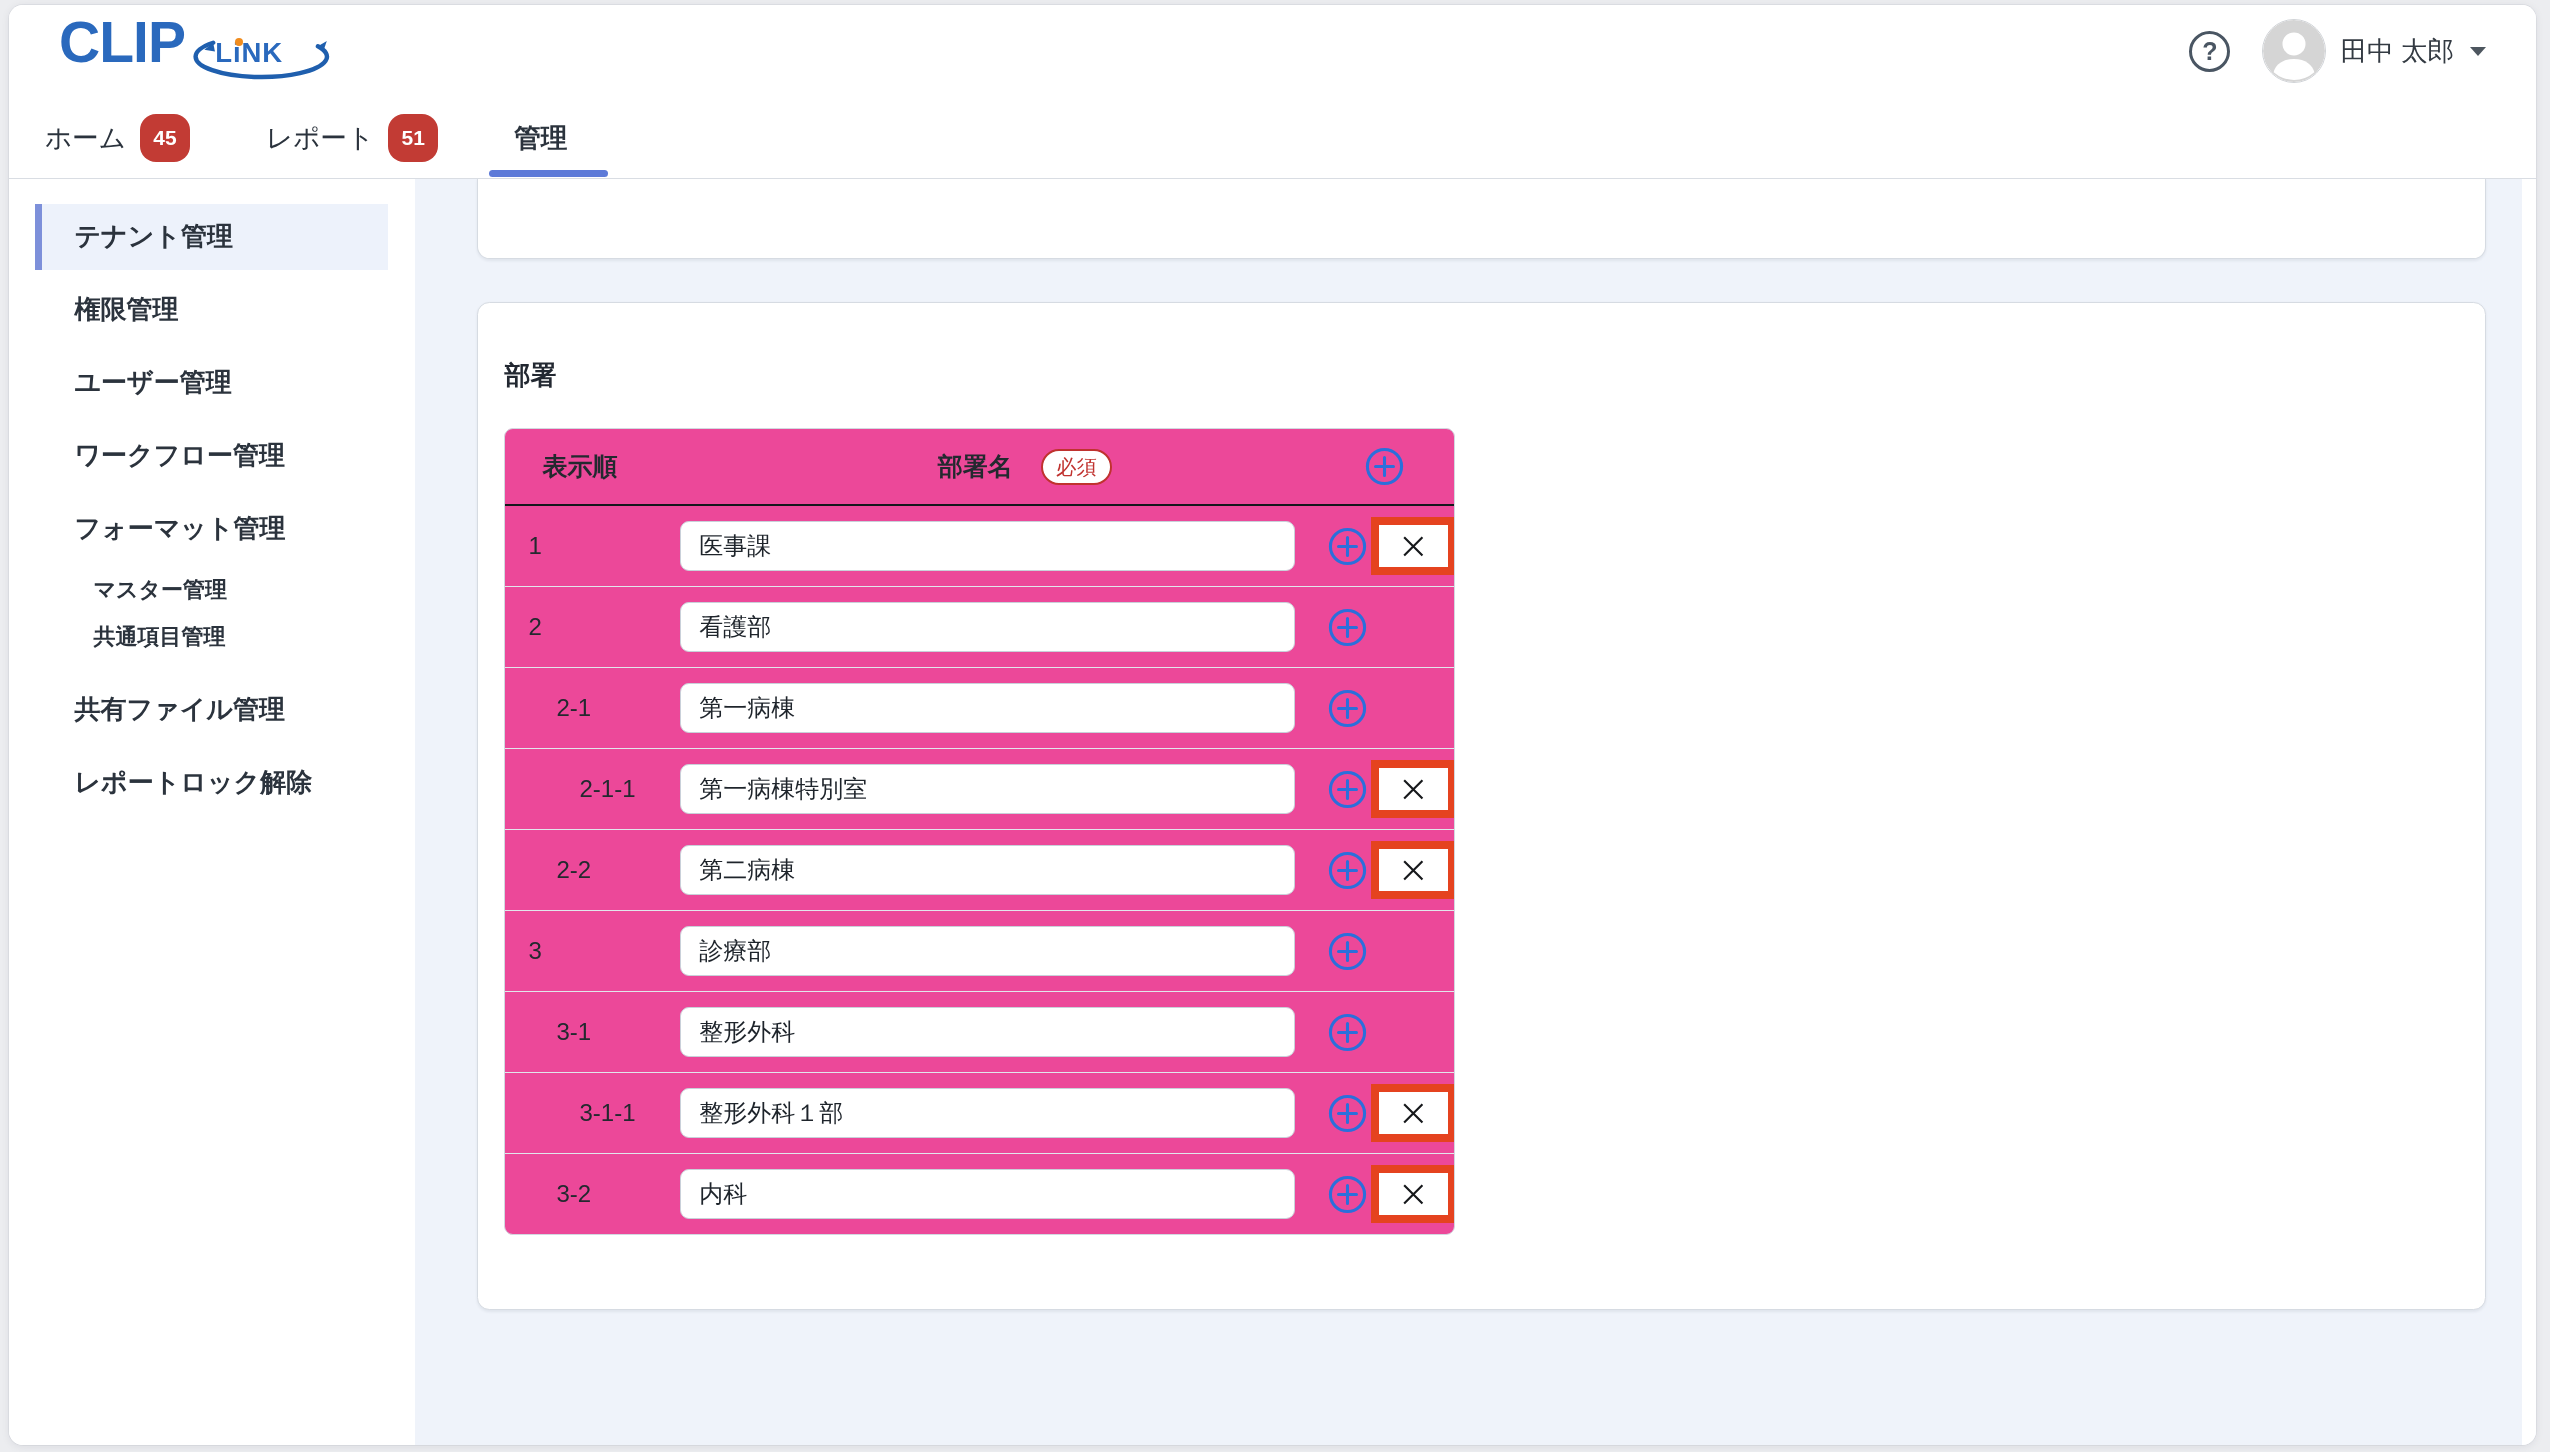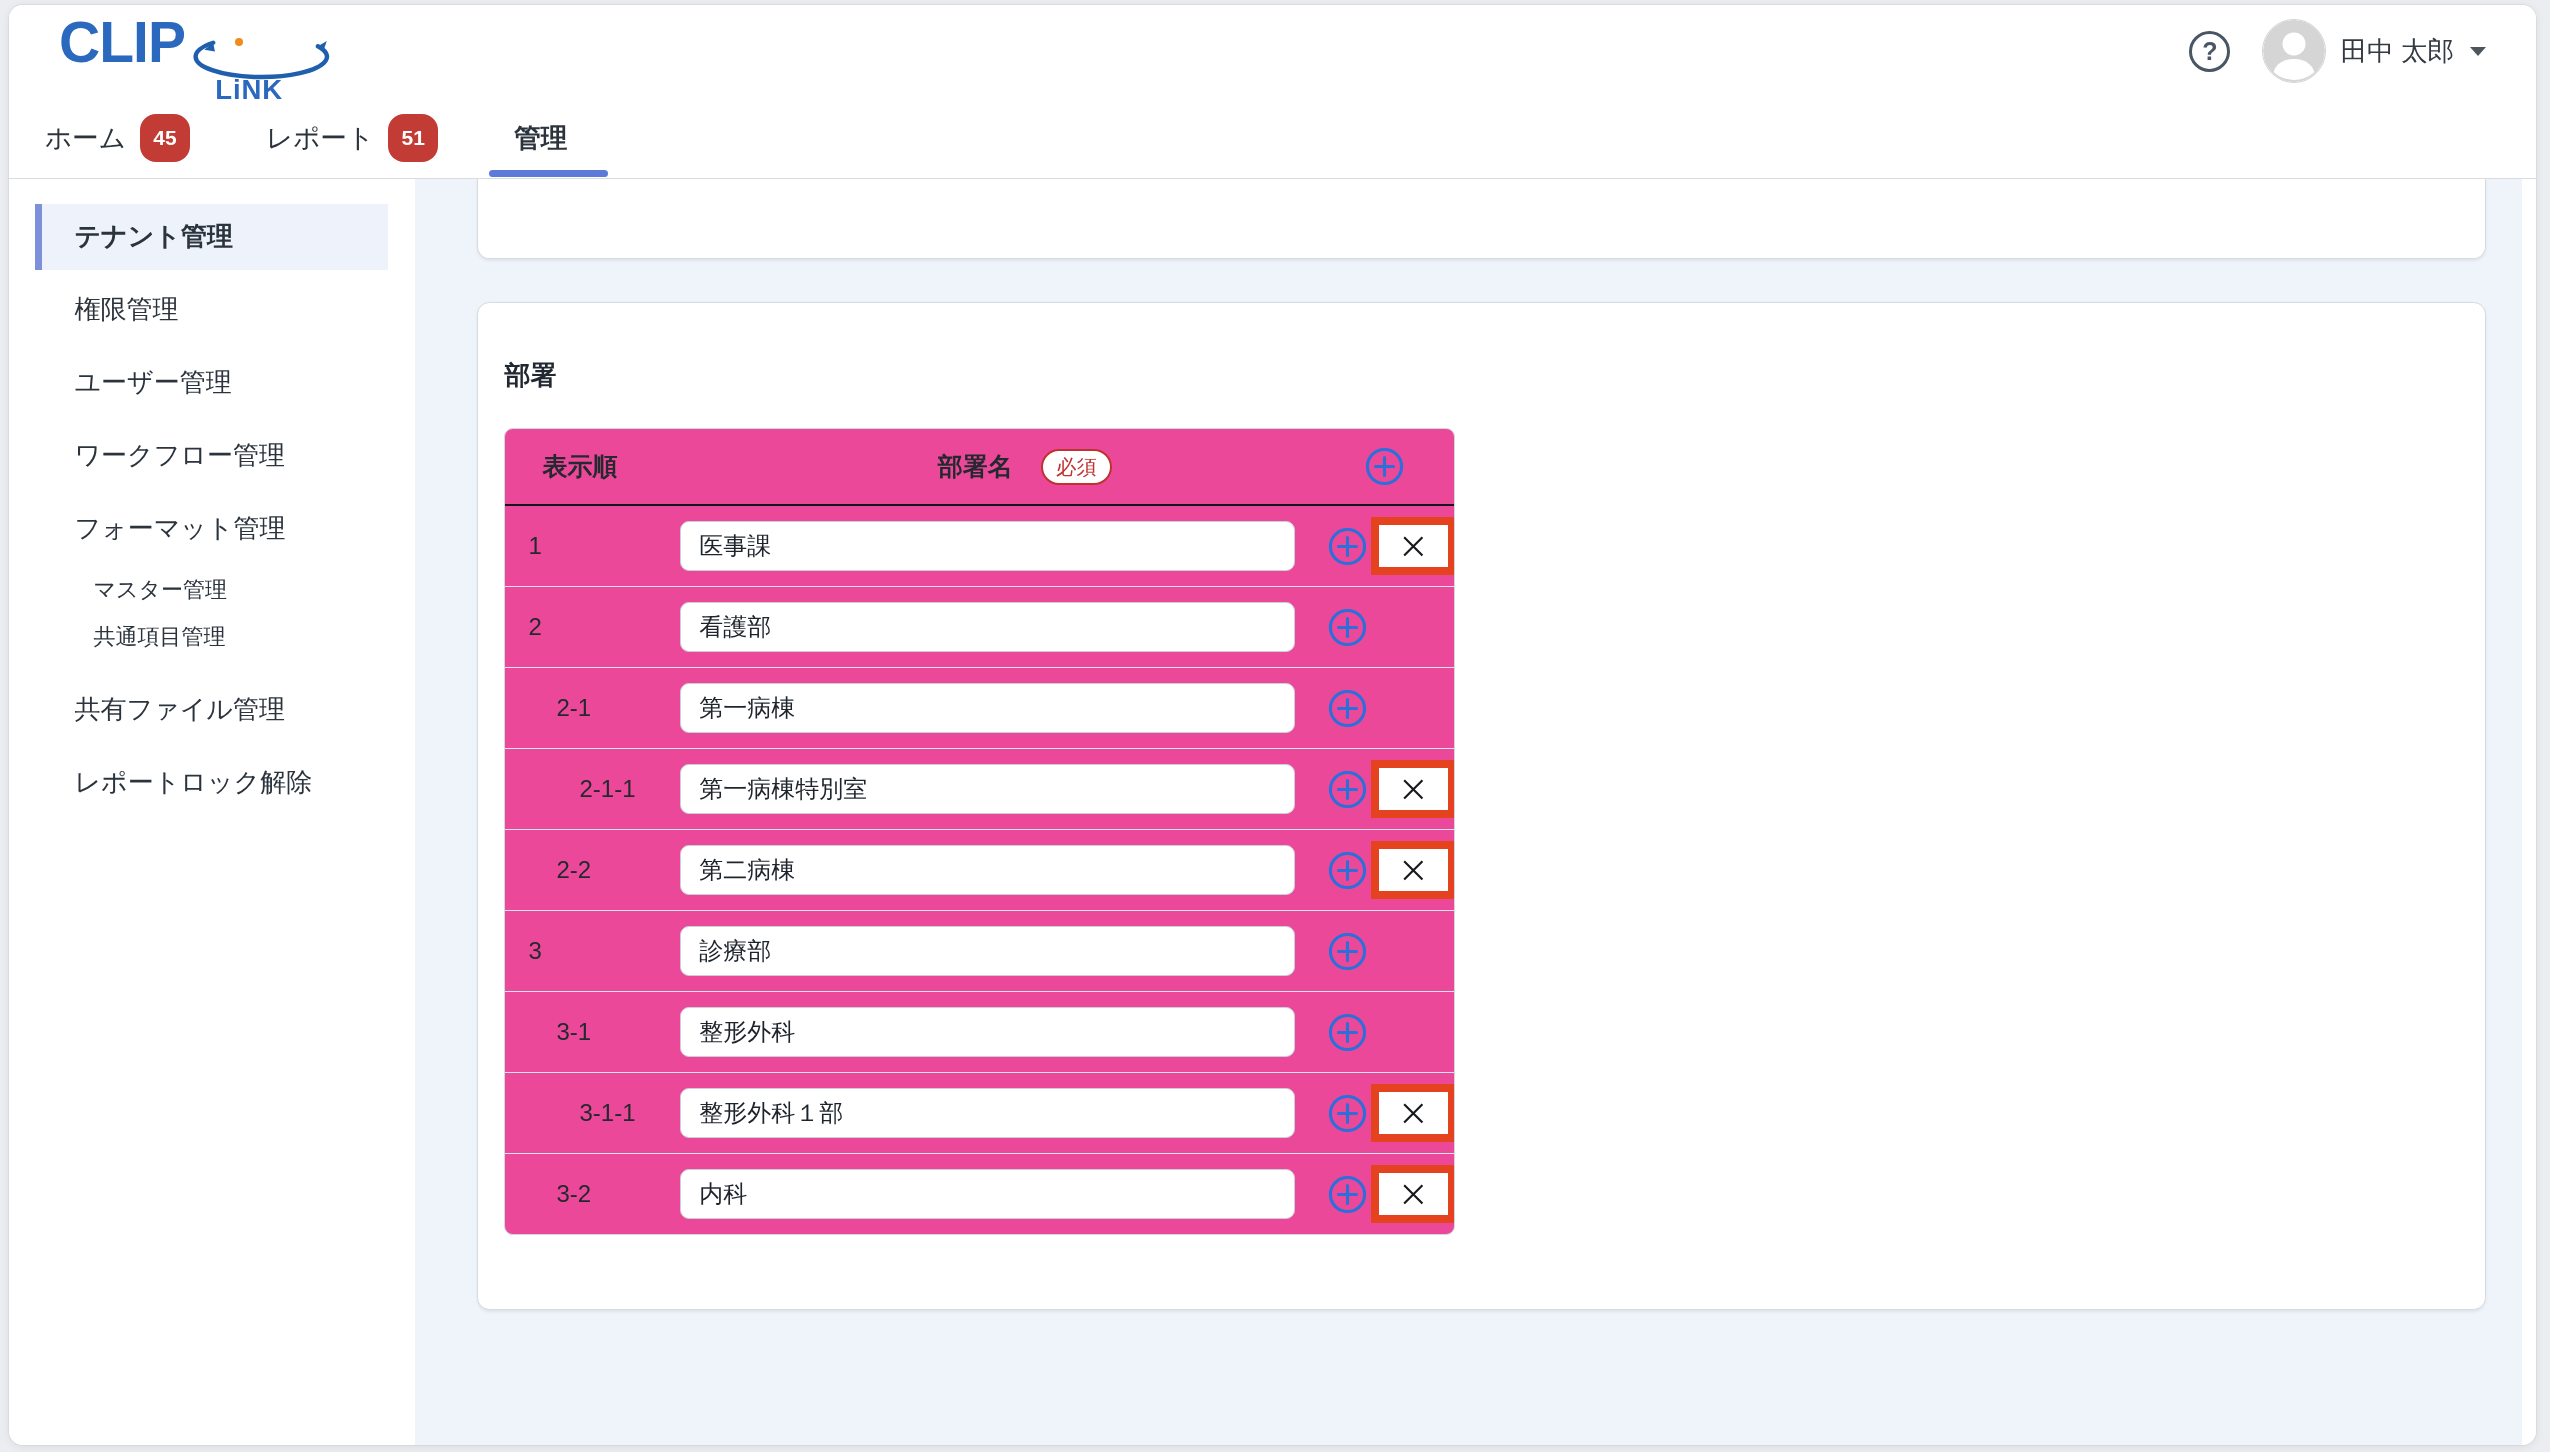--- a/index.html
+++ b/index.html
@@ -15,21 +15,21 @@
     box-shadow:0 0 0 0.9px rgba(20,30,50,.05),0 1.8px 8.9px rgba(20,30,50,.08);
     display:flex;flex-direction:column;
   }
   
   .header{flex:none;background:#fff;border-bottom:1.8px solid #d9dde3;}
   .header-top{height:92px;display:flex;align-items:center;padding:0 50px;}
   .logo{display:flex;align-items:flex-start;user-select:none;}
   .logo-clip{font-size:57px;font-weight:800;color:#2a69bd;letter-spacing:-0.9px;line-height:1;margin-top:5.3px;}
   .logo-link{position:relative;margin:30px 0 0 3.5px;width:151px;height:55px;}
   .logo-swoosh{position:absolute;left:-5.3px;top:-7px;}
-  .logo-link-text{position:absolute;left:26.6px;top:0;font-size:27.5px;font-weight:800;color:#2a69bd;letter-spacing:0.9px;line-height:1;margin-top:37px;}
+  .logo-link-text{position:absolute;left:26.6px;top:0;font-size:27.5px;font-weight:800;color:#2a69bd;letter-spacing:0.9px;line-height:1;}
   .logo-idot{position:absolute;left:46px;top:-0.9px;width:8px;height:8px;border-radius:50%;background:#f08c1e;}
   .header-right{margin-left:auto;display:flex;align-items:center;gap:32px;}
   .help-btn{width:41px;height:41px;box-sizing:border-box;border:3.5px solid #4a5663;border-radius:50%;
     background:none;display:flex;align-items:center;justify-content:center;
     font-size:25px;font-weight:700;color:#4a5663;cursor:pointer;padding:0;font-family:inherit;}
   .user-menu{display:flex;align-items:center;gap:14px;background:none;border:none;cursor:pointer;padding:0;font-family:inherit;}
   .avatar{width:62px;height:62px;border-radius:50%;overflow:hidden;border:1.8px solid #d0d3d7;flex:none;}
   .user-name{font-size:26.6px;color:#333a42;}
   .caret{width:0;height:0;border-left:8px solid transparent;border-right:8px solid transparent;border-top:9.7px solid #4d565f;margin-left:1.8px;}
   
@@ -37,21 +37,21 @@
   .tab{position:relative;display:flex;align-items:center;gap:14px;background:none;border:none;padding:0;
     font-size:26.6px;color:#2b333d;cursor:pointer;font-family:inherit;}
   .tab.active{font-weight:700;}
   .tab.active::after{content:"";position:absolute;left:-25px;right:-41px;bottom:1.8px;height:6.2px;border-radius:3.5px;background:#5d7ad8;}
   .tab-badge{background:#c23b34;color:#fff;font-size:21px;font-weight:700;height:48px;min-width:50px;
     border-radius:16px;display:flex;align-items:center;justify-content:center;padding:0 7px;box-sizing:border-box;}
   
   .body-row{flex:1;display:flex;min-height:0;}
   .sidebar{width:406px;flex:none;background:#fff;padding-top:17.7px;}
   .side-item{position:relative;margin:7px 26.6px;height:66px;display:flex;align-items:center;
-    padding-left:39px;font-size:26px;color:#2b333d;cursor:pointer;}
+    padding-left:39px;font-size:26px;color:#2b333d;cursor:pointer;font-weight:bold;}
   .side-item.active{background:#edf2fb;font-weight:700;}
   .side-item.active::before{content:"";position:absolute;left:0;top:0;bottom:0;width:6.2px;background:#7d90da;}
   .side-item.sub{height:43px;margin:3.5px 26.6px;padding-left:58px;font-size:22px;}
   .side-item.sub + .side-item:not(.sub){margin-top:17.7px;}
   .main{flex:1;background:#eff3fa;padding:0 0 0 62px;border-right:14px solid #fff;overflow:hidden;}
   
   .card{background:#fff;border:0.9px solid #d6dbe2;box-shadow:0 1.8px 2.7px rgba(30,41,59,.07);margin-right:36px;}
   .card-partial{height:79px;border-top:none;border-radius:0 0 12.4px 12.4px;}
   .card-dept{margin-top:43px;border-radius:12.4px;padding:55px 0 74px 26.6px;}
   .section-title{margin:0 0 35px 0;font-size:26px;font-weight:700;color:#222831;}

